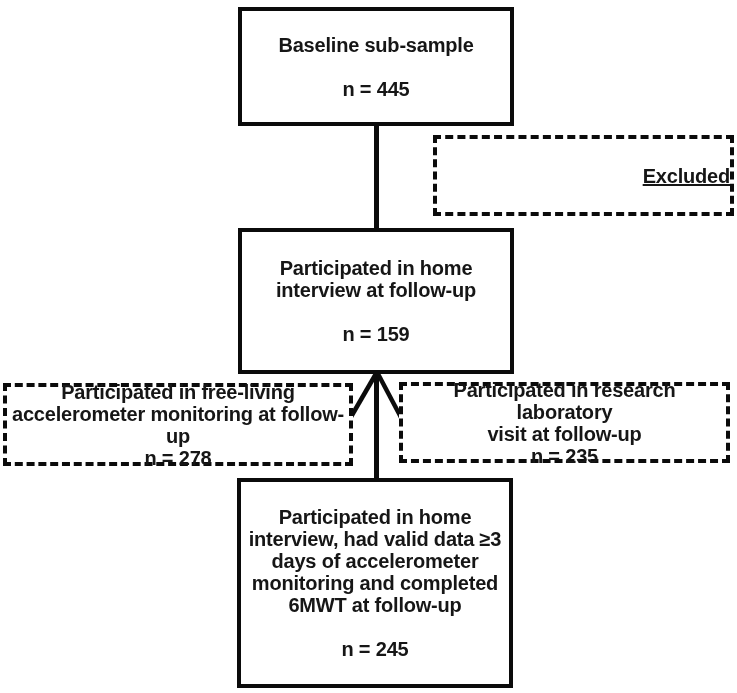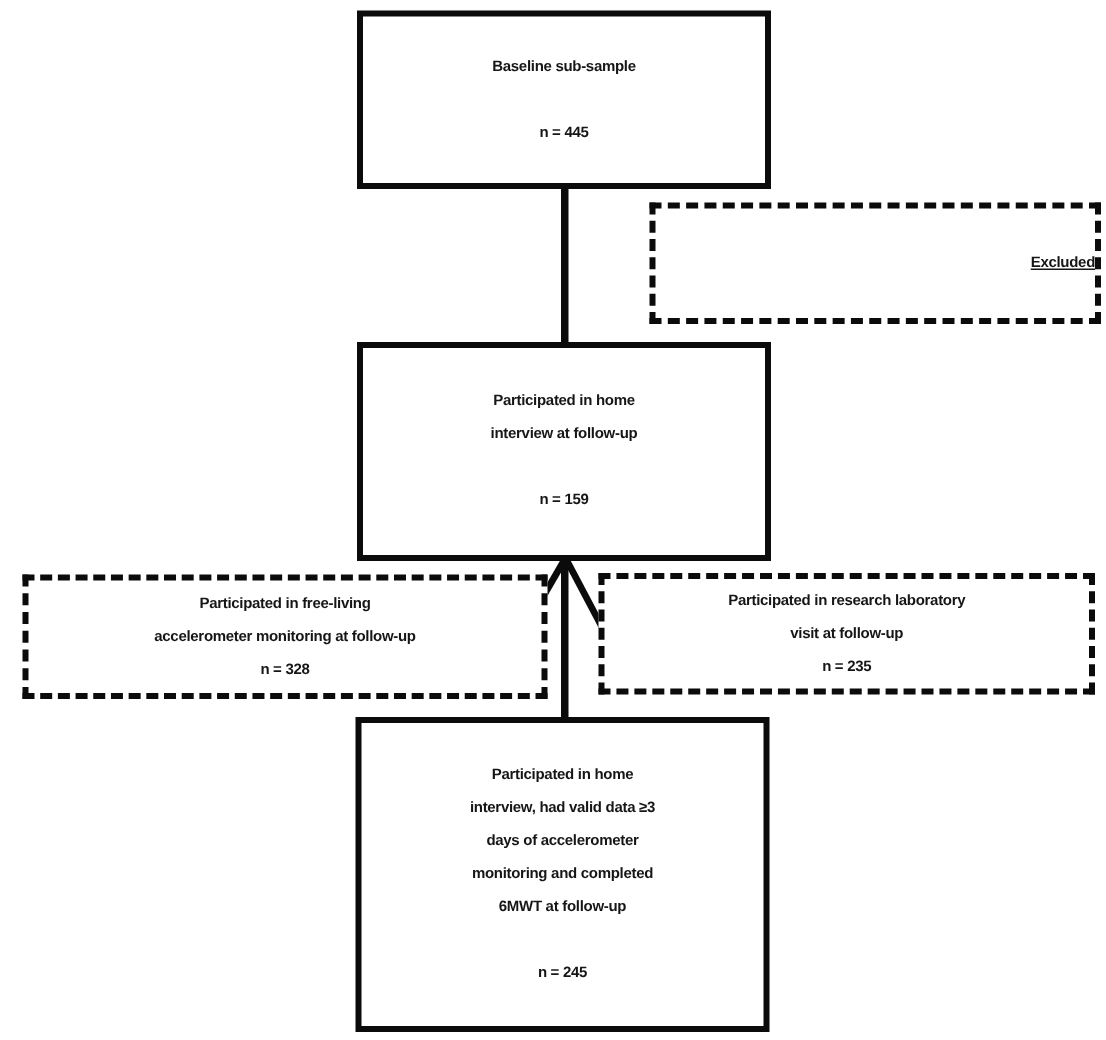--- a/index.html
+++ b/index.html
@@ -21,34 +21,34 @@
     z-index: 1;
     background: #ffffff;
     box-sizing: border-box;
     display: flex;
     flex-direction: column;
     align-items: center;
     justify-content: center;
     text-align: center;
     color: #161616;
     font-weight: 700;
-    font-size: 10px;
+    font-size: 20px;
     line-height: 22px;
     letter-spacing: -0.2px;
     white-space: pre-wrap;
   }
   .solid  { border: 4px solid #0b0b0b; }
   .dashed { border: 4px dashed #0b0b0b; }
   .n-gap  { margin-top: 22px; }
   .underline { text-decoration: underline; }
 
   .pos-baseline      { left: 238px; top: 7px;   width: 276px; height: 119px; }
   .pos-excluded      { left: 433px; top: 135px; width: 301px; height: 81px; align-items: flex-end; }
   .pos-interview     { left: 238px; top: 228px; width: 276px; height: 146px; }
-  .pos-accelerometer { left: 15px;   top: 383px; width: 350px; height: 83px; justify-content: center; }
+  .pos-accelerometer { left: 3px;   top: 383px; width: 350px; height: 83px; justify-content: center; }
   .pos-laboratory    { left: 399px; top: 382px; width: 331px; height: 81px; }
   .pos-final         { left: 237px; top: 478px; width: 276px; height: 210px; }
 </style>
 </head>
 <body>
 
 <div class="canvas">
 
   <svg class="connectors" width="737" height="693" viewBox="0 0 737 693">
     <line x1="376.5" y1="120" x2="376.5" y2="232" stroke="#0b0b0b" stroke-width="5"></line>
@@ -68,21 +68,21 @@
 
   <div class="box solid pos-interview">
     <div>Participated in home
 interview at follow-up</div>
     <div class="n-gap">n = 159</div>
   </div>
 
   <div class="box dashed pos-accelerometer">
     <div>Participated in free-living
 accelerometer monitoring at follow-up</div>
-    <div>n = 328</div>
+    <div>n = 278</div>
   </div>
 
   <div class="box dashed pos-laboratory">
     <div>Participated in research laboratory
 visit at follow-up</div>
     <div>n = 235</div>
   </div>
 
   <div class="box solid pos-final">
     <div>Participated in home

